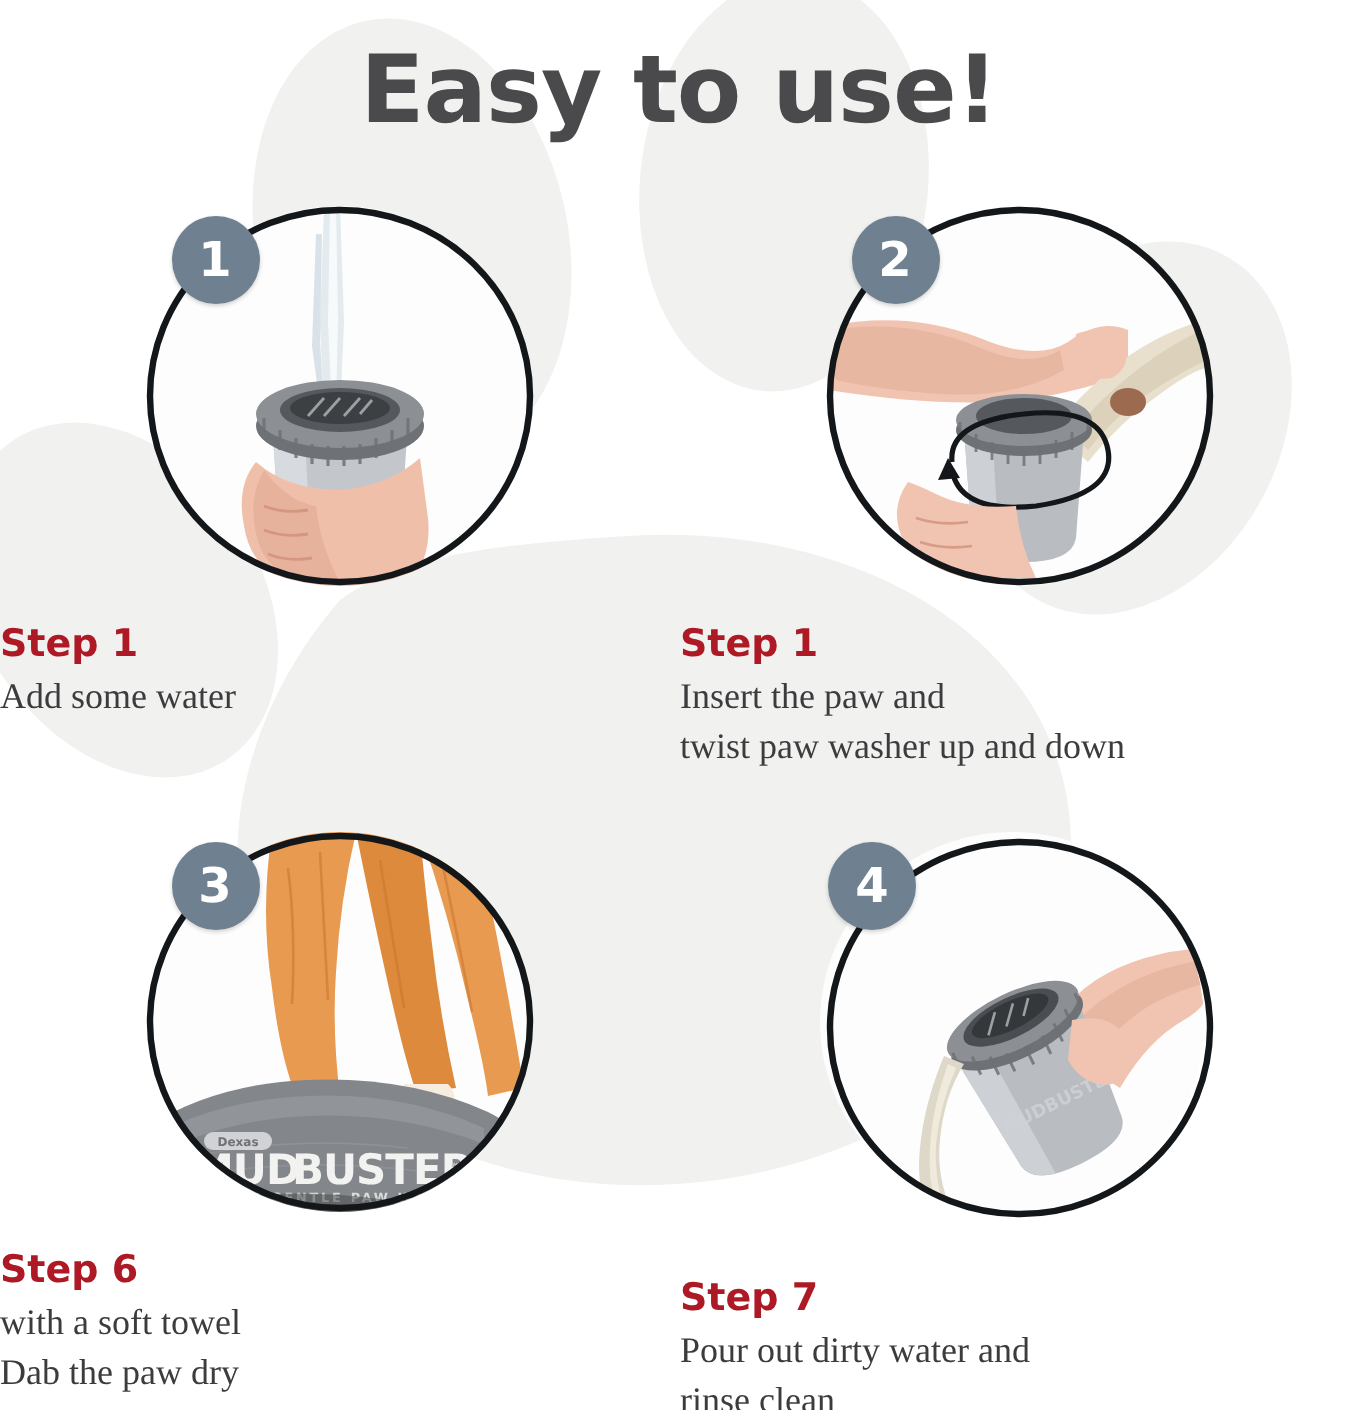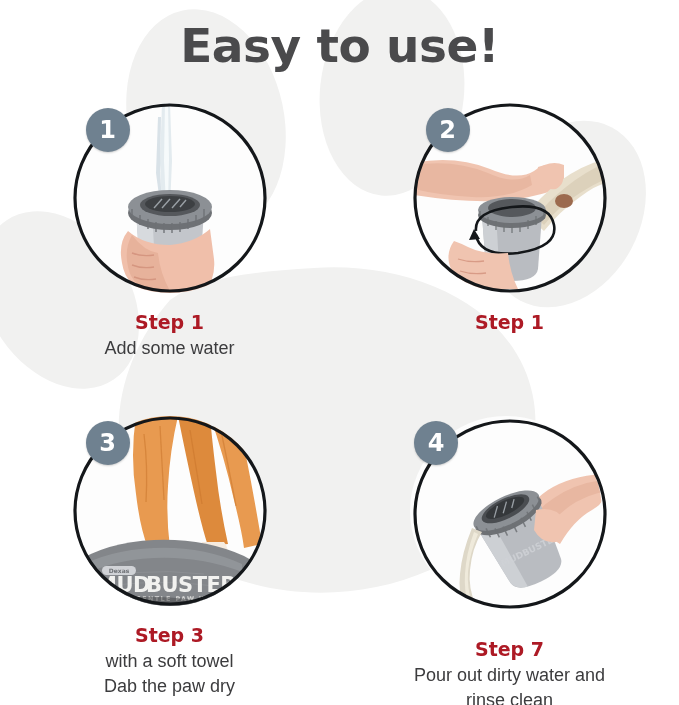--- a/index.html
+++ b/index.html
@@ -104,35 +104,34 @@
     font-weight: bold;
     font-family: "DejaVu Sans", sans-serif;
     left: 16px;
     top: 8px;
     box-shadow: 0 1px 2px rgba(0,0,0,0.18);
   }
 
   
   .caption {
     width: 339px;
-    text-align: center;
     margin-top: 14px;
   }
   .step-title {
     color: #ad1a25;
     font-size: 19px;
     font-weight: bold;
     line-height: 24px;
     font-family: "DejaVu Sans", sans-serif;
   }
   .step-desc {
     color: #3c3c3e;
     font-size: 18px;
     line-height: 25px;
-    font-family: Liberation Sans, sans-serif;
+    font-family: Liberation Serif, serif;
     padding-top: 2px;
   }
   .step-desc .ln { display: block; }
 </style>
 </head>
 <body>
 
 <div id="infographic">
 
   <svg class="paw-bg" viewBox="0 0 679 705" preserveAspectRatio="none">
@@ -263,20 +262,24 @@
 
         <svg class="ring-svg" viewBox="0 0 200 196">
           <ellipse cx="100" cy="98" rx="95" ry="93" fill="none" stroke="#14171a" stroke-width="3.2"></ellipse>
         </svg>
 
         <div class="badge">2</div>
       </div>
 
       <div class="caption">
         <div class="step-title">Step 1</div>
+        <div class="step-desc">
+          <span class="ln">Insert the paw and</span>
+          <span class="ln">twist paw washer up and down</span>
+        </div>
       </div>
     </div>
 
     <div class="step step-c1 step-r2">
       <div class="photo-wrap">
 
         <div class="photo-clip">
           <svg class="photo-svg" viewBox="0 0 192 190">
             <rect width="192" height="190" fill="#fdfdfd"></rect>
 
@@ -317,21 +320,21 @@
         </div>
 
         <svg class="ring-svg" viewBox="0 0 200 196">
           <ellipse cx="100" cy="98" rx="95" ry="93" fill="none" stroke="#14171a" stroke-width="3.2"></ellipse>
         </svg>
 
         <div class="badge">3</div>
       </div>
 
       <div class="caption">
-        <div class="step-title">Step 3</div>
+        <div class="step-title">Step 6</div>
         <div class="step-desc">
           <span class="ln">with a soft towel</span>
           <span class="ln">Dab the paw dry</span>
         </div>
       </div>
     </div>
 
     <div class="step step-c2 step-r2">
 
       <div class="photo-clip" style="position:absolute;left:70px;top:3px;">

